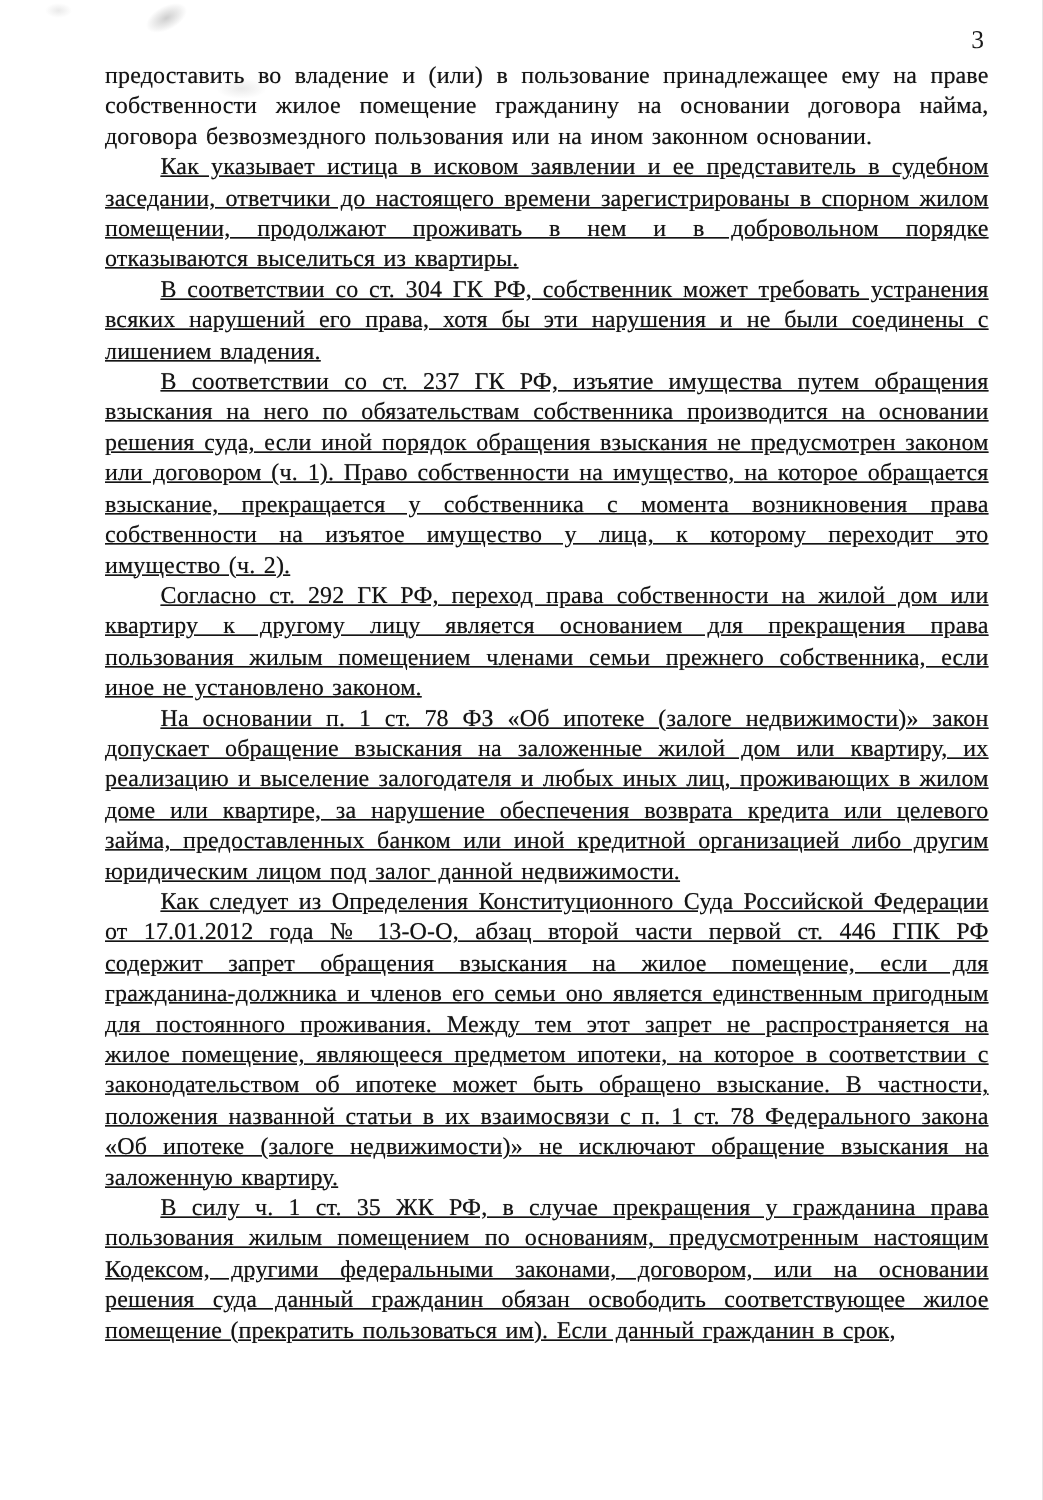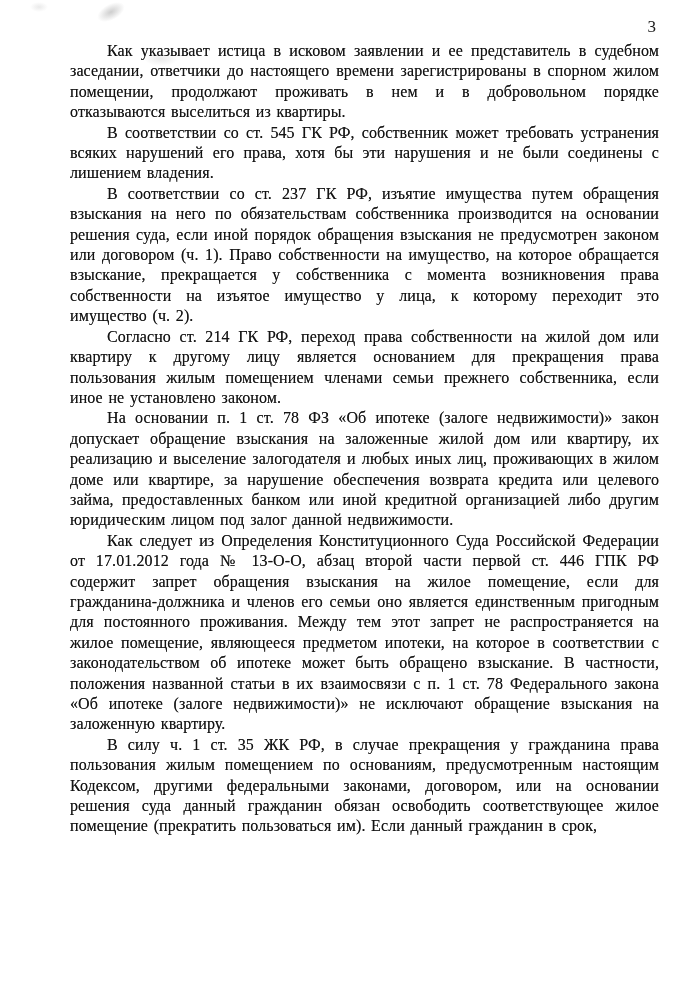--- a/index.html
+++ b/index.html
@@ -35,20 +35,21 @@
   .para {
     font-size: 16px;
     line-height: 20.4px;
     text-align: justify;
     letter-spacing: 0.1px;
     word-spacing: 1.5px;
     text-shadow: 0 0 0.45px rgba(10,10,10,0.6);
   }
   .para.indent {
     text-indent: 37px;
+    text-decoration: underline;
   }
   
   .smudge-a {
     position: absolute;
     left: 96px;
     top: 4px;
     width: 30px;
     height: 16px;
     background: radial-gradient(ellipse at center, rgba(125,125,125,0.38), rgba(125,125,125,0) 70%);
     transform: rotate(-28deg);
@@ -73,22 +74,23 @@
 </head>
 <body>
 
 <div class="page">
   <div class="smudge-a"></div>
   <div class="smudge-b"></div>
   <div class="smudge-c"></div>
   <div class="content">
     <div class="page-number">3</div>
     <div id="paragraphs">
+        <div class="para">предоставить во владение и (или) в пользование принадлежащее ему на праве собственности жилое помещение гражданину на основании договора найма, договора безвозмездного пользования или на ином законном основании.</div>
         <div class="para indent">Как указывает истица в исковом заявлении и ее представитель в судебном заседании, ответчики до настоящего времени зарегистрированы в спорном жилом помещении, продолжают проживать в нем и в добровольном порядке отказываются выселиться из квартиры.</div>
-        <div class="para indent">В соответствии со ст. 545 ГК РФ, собственник может требовать устранения всяких нарушений его права, хотя бы эти нарушения и не были соединены с лишением владения.</div>
+        <div class="para indent">В соответствии со ст. 304 ГК РФ, собственник может требовать устранения всяких нарушений его права, хотя бы эти нарушения и не были соединены с лишением владения.</div>
         <div class="para indent">В соответствии со ст. 237 ГК РФ, изъятие имущества путем обращения взыскания на него по обязательствам собственника производится на основании решения суда, если иной порядок обращения взыскания не предусмотрен законом или договором (ч. 1). Право собственности на имущество, на которое обращается взыскание, прекращается у собственника с момента возникновения права собственности на изъятое имущество у лица, к которому переходит это имущество (ч. 2).</div>
-        <div class="para indent">Согласно ст. 214 ГК РФ, переход права собственности на жилой дом или квартиру к другому лицу является основанием для прекращения права пользования жилым помещением членами семьи прежнего собственника, если иное не установлено законом.</div>
+        <div class="para indent">Согласно ст. 292 ГК РФ, переход права собственности на жилой дом или квартиру к другому лицу является основанием для прекращения права пользования жилым помещением членами семьи прежнего собственника, если иное не установлено законом.</div>
         <div class="para indent">На основании п. 1 ст. 78 ФЗ «Об ипотеке (залоге недвижимости)» закон допускает обращение взыскания на заложенные жилой дом или квартиру, их реализацию и выселение залогодателя и любых иных лиц, проживающих в жилом доме или квартире, за нарушение обеспечения возврата кредита или целевого займа, предоставленных банком или иной кредитной организацией либо другим юридическим лицом под залог данной недвижимости.</div>
         <div class="para indent">Как следует из Определения Конституционного Суда Российской Федерации от 17.01.2012 года № 13-О-О, абзац второй части первой ст. 446 ГПК РФ содержит запрет обращения взыскания на жилое помещение, если для гражданина-должника и членов его семьи оно является единственным пригодным для постоянного проживания. Между тем этот запрет не распространяется на жилое помещение, являющееся предметом ипотеки, на которое в соответствии с законодательством об ипотеке может быть обращено взыскание. В частности, положения названной статьи в их взаимосвязи с п. 1 ст. 78 Федерального закона «Об ипотеке (залоге недвижимости)» не исключают обращение взыскания на заложенную квартиру.</div>
         <div class="para indent">В силу ч. 1 ст. 35 ЖК РФ, в случае прекращения у гражданина права пользования жилым помещением по основаниям, предусмотренным настоящим Кодексом, другими федеральными законами, договором, или на основании решения суда данный гражданин обязан освободить соответствующее жилое помещение (прекратить пользоваться им). Если данный гражданин в срок,</div>
       </div>
   </div>
 </div>
 
 </body></html>

